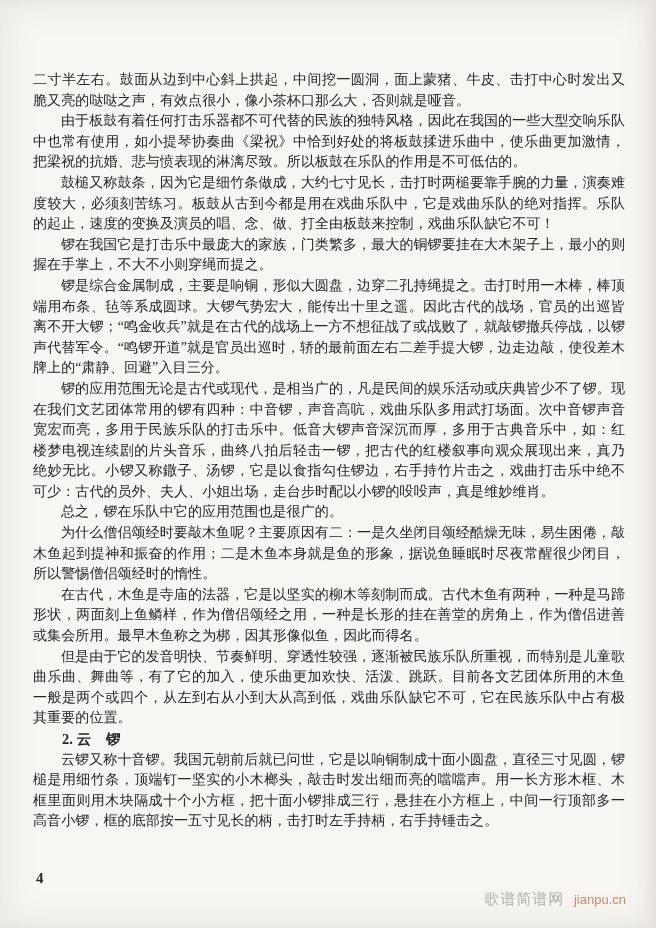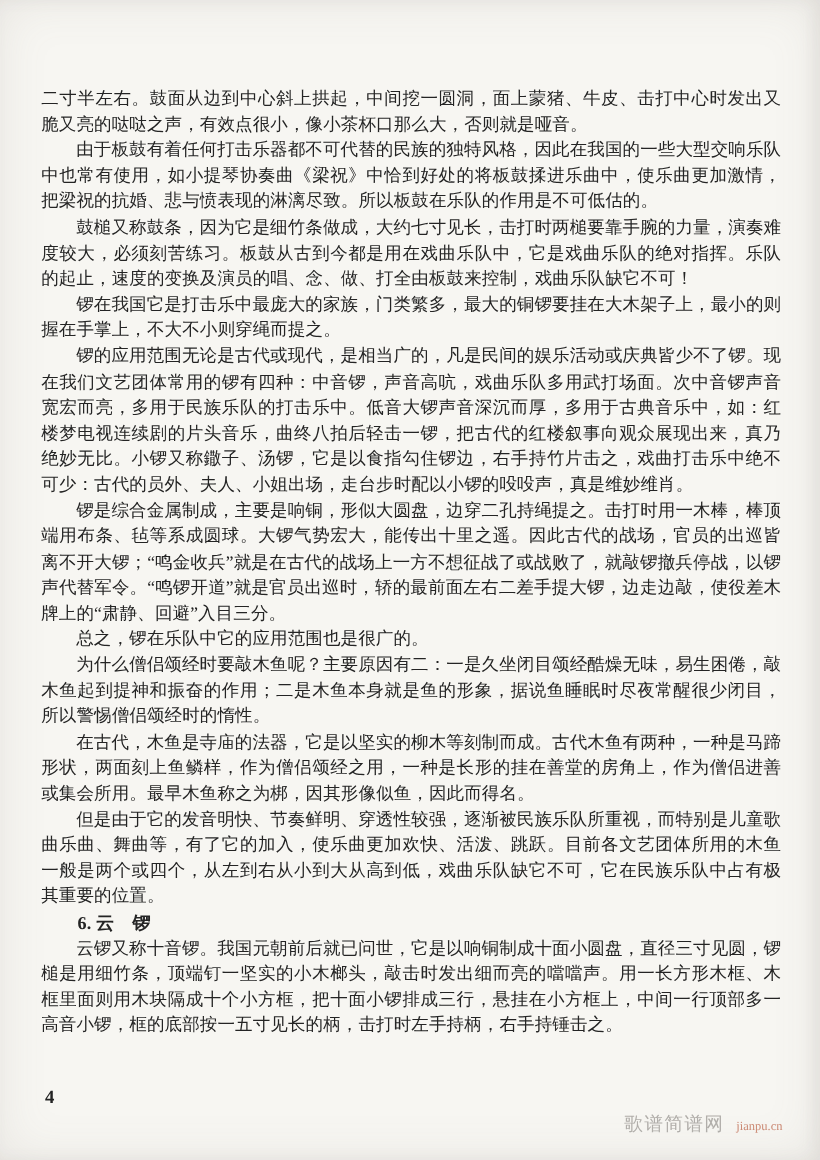--- a/index.html
+++ b/index.html
@@ -33,41 +33,41 @@
     position:absolute;left:36px;top:870px;
     font-size:15px;font-weight:bold;color:var(--ink);
   }
   .watermark{
     position:absolute;right:30px;top:890px;
     font-size:15px;white-space:nowrap;opacity:.85;
   }
   .wm-name{color:var(--watermark-gray);letter-spacing:1px;}
   .wm-url{
     color:var(--watermark-red);
-    font-family:Liberation Serif, serif;
-    font-size:10px;margin-left:6px;text-align:right;
+    font-family:Liberation Sans, sans-serif;
+    font-size:13px;margin-left:6px;text-align:right;
   }
 </style>
 </head>
 <body>
 
 <div class="page">
 
   <div class="content">
     <p class="cont">二寸半左右。鼓面从边到中心斜上拱起，中间挖一圆洞，面上蒙猪、牛皮、击打中心时发出又脆又亮的哒哒之声，有效点很小，像小茶杯口那么大，否则就是哑音。</p>
     <p>由于板鼓有着任何打击乐器都不可代替的民族的独特风格，因此在我国的一些大型交响乐队中也常有使用，如小提琴协奏曲《梁祝》中恰到好处的将板鼓揉进乐曲中，使乐曲更加激情，把梁祝的抗婚、悲与愤表现的淋漓尽致。所以板鼓在乐队的作用是不可低估的。</p>
     <p>鼓槌又称鼓条，因为它是细竹条做成，大约七寸见长，击打时两槌要靠手腕的力量，演奏难度较大，必须刻苦练习。板鼓从古到今都是用在戏曲乐队中，它是戏曲乐队的绝对指挥。乐队的起止，速度的变换及演员的唱、念、做、打全由板鼓来控制，戏曲乐队缺它不可！</p>
     <p>锣在我国它是打击乐中最庞大的家族，门类繁多，最大的铜锣要挂在大木架子上，最小的则握在手掌上，不大不小则穿绳而提之。</p>
+    <p>锣是综合金属制成，主要是响铜，形似大圆盘，边穿二孔持绳提之。击打时用一木棒，棒顶端用布条、毡等系成圆球。大锣气势宏大，能传出十里之遥。因此古代的战场，官员的出巡皆离不开大锣；“鸣金收兵”就是在古代的战场上一方不想征战了或战败了，就敲锣撤兵停战，以锣声代替军令。“鸣锣开道”就是官员出巡时，轿的最前面左右二差手提大锣，边走边敲，使役差木牌上的“肃静、回避”入目三分。</p>
     <p>锣的应用范围无论是古代或现代，是相当广的，凡是民间的娱乐活动或庆典皆少不了锣。现在我们文艺团体常用的锣有四种：中音锣，声音高吭，戏曲乐队多用武打场面。次中音锣声音宽宏而亮，多用于民族乐队的打击乐中。低音大锣声音深沉而厚，多用于古典音乐中，如：红楼梦电视连续剧的片头音乐，曲终八拍后轻击一锣，把古代的红楼叙事向观众展现出来，真乃绝妙无比。小锣又称鏾子、汤锣，它是以食指勾住锣边，右手持竹片击之，戏曲打击乐中绝不可少：古代的员外、夫人、小姐出场，走台步时配以小锣的吺吺声，真是维妙维肖。</p>
-    <p>锣是综合金属制成，主要是响铜，形似大圆盘，边穿二孔持绳提之。击打时用一木棒，棒顶端用布条、毡等系成圆球。大锣气势宏大，能传出十里之遥。因此古代的战场，官员的出巡皆离不开大锣；“鸣金收兵”就是在古代的战场上一方不想征战了或战败了，就敲锣撤兵停战，以锣声代替军令。“鸣锣开道”就是官员出巡时，轿的最前面左右二差手提大锣，边走边敲，使役差木牌上的“肃静、回避”入目三分。</p>
     <p>总之，锣在乐队中它的应用范围也是很广的。</p>
     <p>为什么僧侣颂经时要敲木鱼呢？主要原因有二：一是久坐闭目颂经酷燥无味，易生困倦，敲木鱼起到提神和振奋的作用；二是木鱼本身就是鱼的形象，据说鱼睡眠时尽夜常醒很少闭目，所以警惕僧侣颂经时的惰性。</p>
     <p>在古代，木鱼是寺庙的法器，它是以坚实的柳木等刻制而成。古代木鱼有两种，一种是马蹄形状，两面刻上鱼鳞样，作为僧侣颂经之用，一种是长形的挂在善堂的房角上，作为僧侣进善或集会所用。最早木鱼称之为梆，因其形像似鱼，因此而得名。</p>
     <p>但是由于它的发音明快、节奏鲜明、穿透性较强，逐渐被民族乐队所重视，而特别是儿童歌曲乐曲、舞曲等，有了它的加入，使乐曲更加欢快、活泼、跳跃。目前各文艺团体所用的木鱼一般是两个或四个，从左到右从小到大从高到低，戏曲乐队缺它不可，它在民族乐队中占有极其重要的位置。</p>
-    <div class="sec">6. 云　锣</div>
+    <div class="sec">2. 云　锣</div>
     <p>云锣又称十音锣。我国元朝前后就已问世，它是以响铜制成十面小圆盘，直径三寸见圆，锣槌是用细竹条，顶端钉一坚实的小木榔头，敲击时发出细而亮的噹噹声。用一长方形木框、木框里面则用木块隔成十个小方框，把十面小锣排成三行，悬挂在小方框上，中间一行顶部多一高音小锣，框的底部按一五寸见长的柄，击打时左手持柄，右手持锤击之。</p>
   </div>
 
   <div class="page-number">4</div>
 
   <div class="watermark">
     <span class="wm-name">歌谱简谱网</span>
     <span class="wm-url">jianpu.cn</span>
   </div>
 

